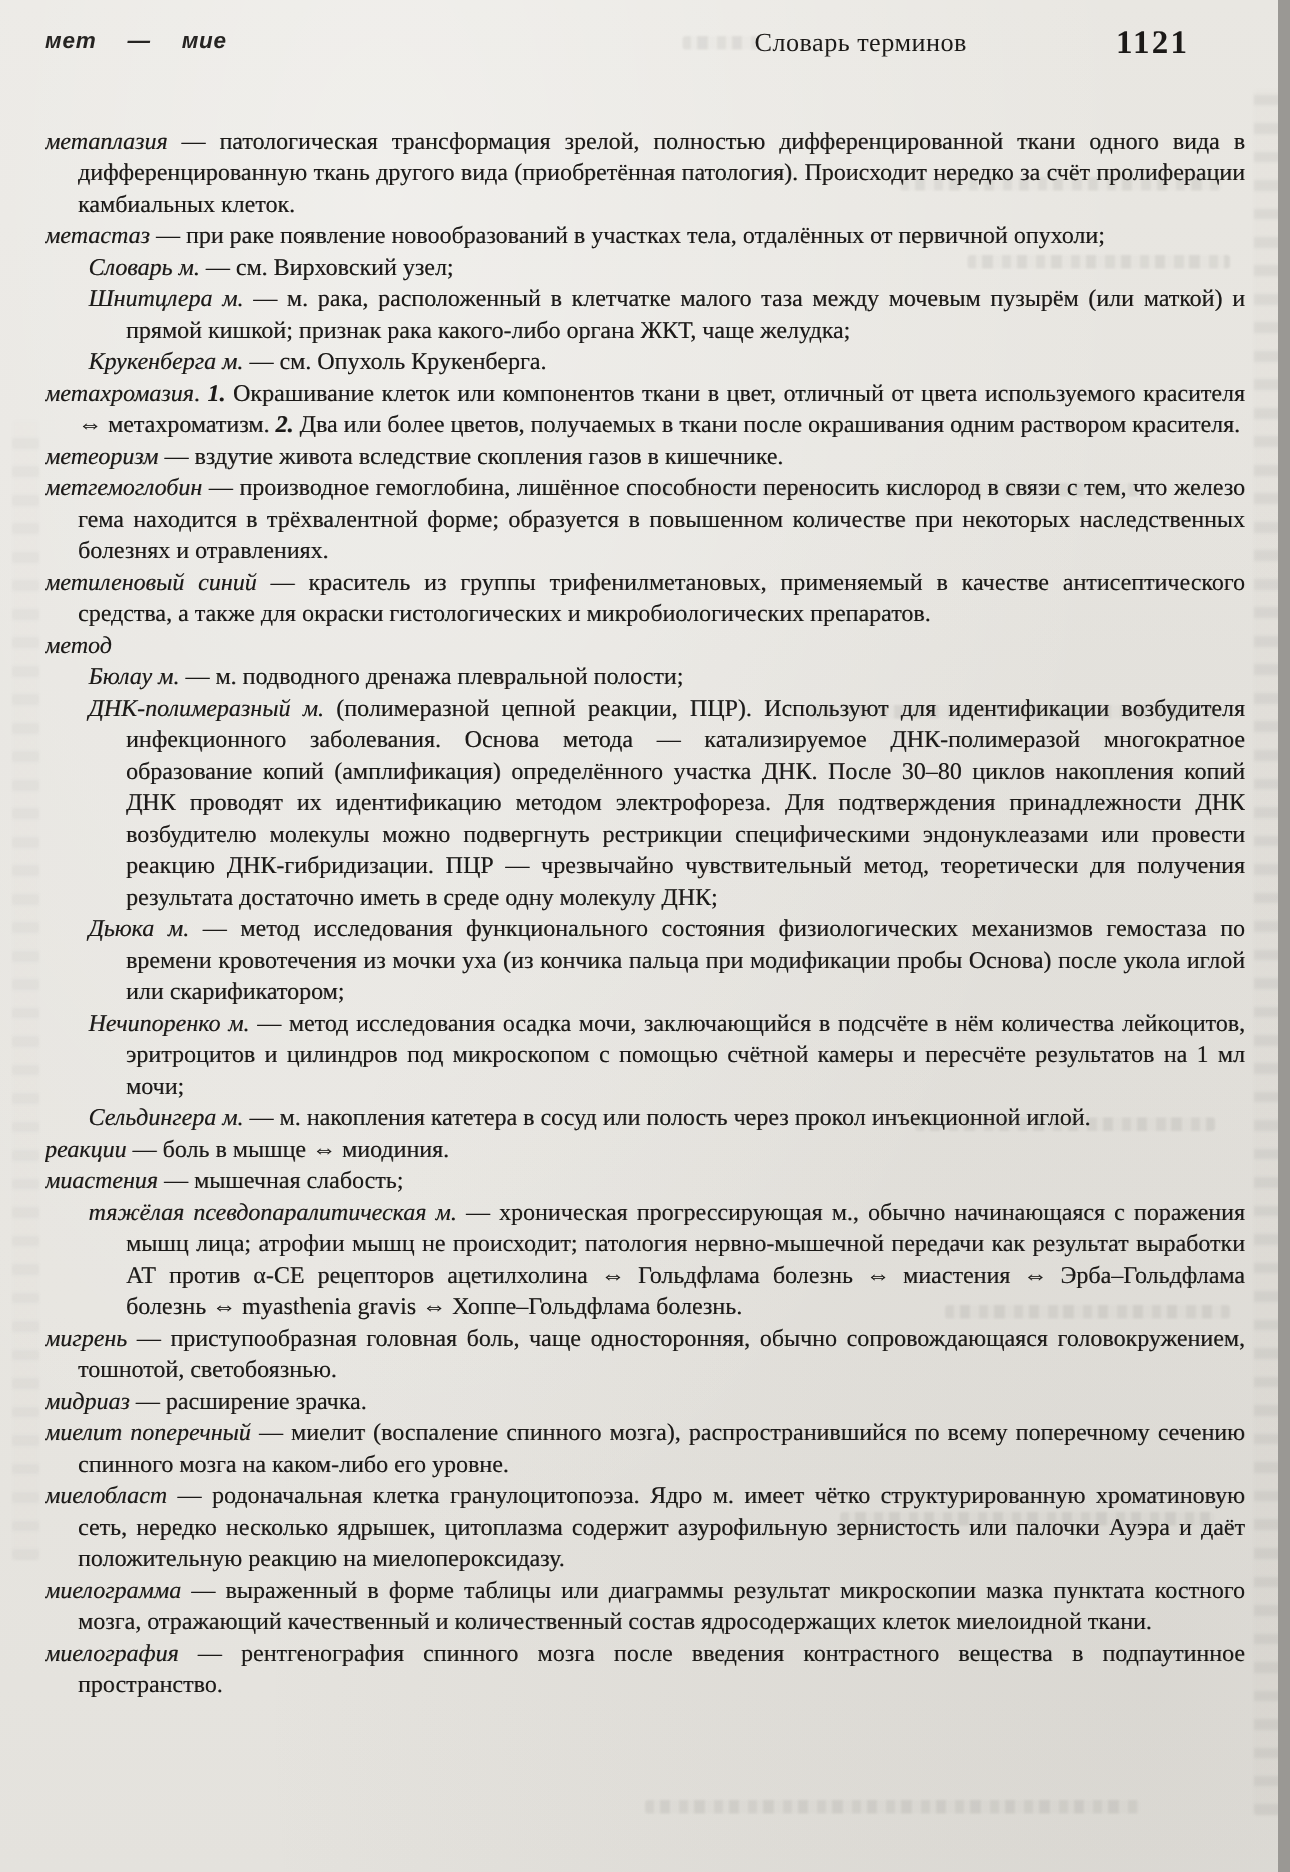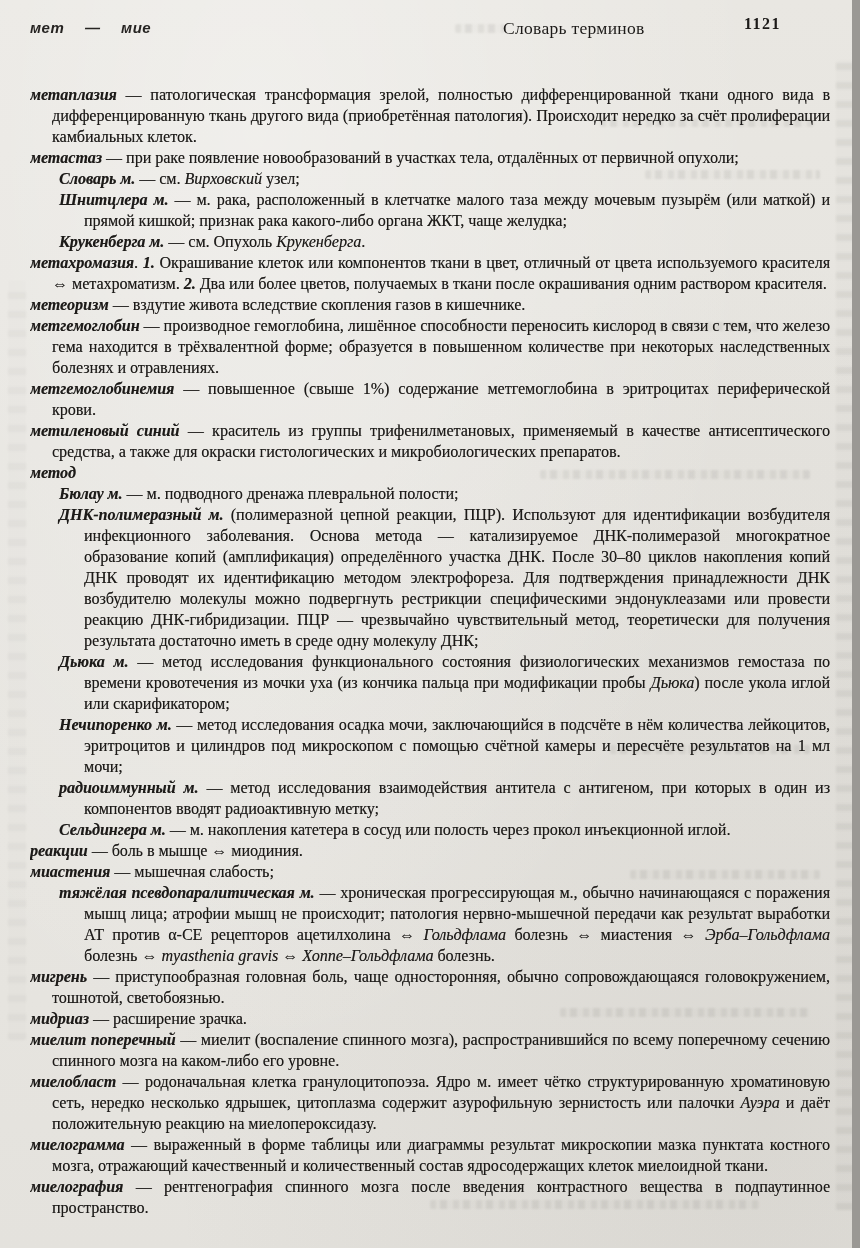--- a/index.html
+++ b/index.html
@@ -30,32 +30,32 @@
     background:repeating-linear-gradient(0deg,
       rgba(80,78,74,0.09) 0 7px, rgba(80,78,74,0.015) 7px 19px);
   }
   header{position:absolute;left:0;top:0;width:100%;height:60px;}
   .guide{
     position:absolute;left:30px;top:19px;
     font:italic bold 15px "Liberation Sans", sans-serif;
     word-spacing:16px;letter-spacing:.5px;color:#26242;color:#262422;
   }
   .title{position:absolute;left:503px;top:18px;font-size:17.5px;letter-spacing:.3px;}
-  .pagenum{position:absolute;left:744px;top:15px;font-weight:bold;font-size:16px;letter-spacing:1.5px;}
+  .pagenum{position:absolute;left:744px;top:15px;font-weight:bold;font-size:22px;letter-spacing:1.5px;}
   .entries{
     position:absolute;left:30px;top:84px;width:800px;height:1160px;overflow:hidden;
     font-size:16px;line-height:21px;text-align:justify;
     text-shadow:0.25px 0 0 rgba(28,26,24,0.55);
   }
   .entry{margin:0;}
   .lvl-main{padding-left:22px;text-indent:-22px;}
   .lvl-sub{padding-left:54px;text-indent:-25px;}
-  .run-term{font-weight:bold;font-style:italic;}
+  .run-term{font-weight:normal;font-style:italic;}
   .run-b{font-weight:bold;font-style:italic;}
-  .run-i{font-style:italic;}
+  .run-i{}
 </style>
 </head>
 <body>
 
 <div class="page">
   <div class="scan-edge"></div>
 
   <div class="ghost-col" style="left:836px;top:60px;height:1150px;"></div>
   <div class="ghost-col" style="left:8px;top:280px;height:760px;opacity:.6;"></div>
   <div class="ghost" style="left:455px;top:24px;width:50px;"></div>
@@ -76,28 +76,26 @@
 
   <main class="entries" id="entries">
       <p class="entry lvl-main"><span class="run-term">метаплазия</span><span class="run-n"> — патологическая трансформация зрелой, полностью дифференцированной ткани одного вида в дифференцированную ткань другого вида (приобретённая патология). Происходит нередко за счёт пролиферации камбиальных клеток.</span></p>
       <p class="entry lvl-main"><span class="run-term">метастаз</span><span class="run-n"> — при раке появление новообразований в участках тела, отдалённых от первичной опухоли;</span></p>
       <p class="entry lvl-sub"><span class="run-term">Словарь м.</span><span class="run-n"> — см. </span><span class="run-i">Вирховский</span><span class="run-n"> узел;</span></p>
       <p class="entry lvl-sub"><span class="run-term">Шнитцлера м.</span><span class="run-n"> — м. рака, расположенный в клетчатке малого таза между мочевым пузырём (или маткой) и прямой кишкой; признак рака какого-либо органа ЖКТ, чаще желудка;</span></p>
       <p class="entry lvl-sub"><span class="run-term">Крукенберга м.</span><span class="run-n"> — см. Опухоль </span><span class="run-i">Крукенберга</span><span class="run-n">.</span></p>
       <p class="entry lvl-main"><span class="run-term">метахромазия</span><span class="run-n">. </span><span class="run-b">1.</span><span class="run-n"> Окрашивание клеток или компонентов ткани в цвет, отличный от цвета используемого красителя ⇔ метахроматизм. </span><span class="run-b">2.</span><span class="run-n"> Два или более цветов, получаемых в ткани после окрашивания одним раствором красителя.</span></p>
       <p class="entry lvl-main"><span class="run-term">метеоризм</span><span class="run-n"> — вздутие живота вследствие скопления газов в кишечнике.</span></p>
       <p class="entry lvl-main"><span class="run-term">метгемоглобин</span><span class="run-n"> — производное гемоглобина, лишённое способности переносить кислород в связи с тем, что железо гема находится в трёхвалентной форме; образуется в повышенном количестве при некоторых наследственных болезнях и отравлениях.</span></p>
-      <p class="entry lvl-main"><span class="run-term">метгемоглобинемия</span><span class="run-n"> — повышенное (свыше 1%) содержание метгемоглобина в эритроцитах периферической крови.</span></p>
       <p class="entry lvl-main"><span class="run-term">метиленовый синий</span><span class="run-n"> — краситель из группы трифенилметановых, применяемый в качестве антисептического средства, а также для окраски гистологических и микробиологических препаратов.</span></p>
       <p class="entry lvl-main"><span class="run-term">метод</span></p>
       <p class="entry lvl-sub"><span class="run-term">Бюлау м.</span><span class="run-n"> — м. подводного дренажа плевральной полости;</span></p>
       <p class="entry lvl-sub"><span class="run-term">ДНК-полимеразный м.</span><span class="run-n"> (полимеразной цепной реакции, ПЦР). Используют для идентификации возбудителя инфекционного заболевания. Основа метода — катализируемое ДНК-полимеразой многократное образование копий (амплификация) определённого участка ДНК. После 30–80 циклов накопления копий ДНК проводят их идентификацию методом электрофореза. Для подтверждения принадлежности ДНК возбудителю молекулы можно подвергнуть рестрикции специфическими эндонуклеазами или провести реакцию ДНК-гибридизации. ПЦР — чрезвычайно чувствительный метод, теоретически для получения результата достаточно иметь в среде одну молекулу ДНК;</span></p>
-      <p class="entry lvl-sub"><span class="run-term">Дьюка м.</span><span class="run-n"> — метод исследования функционального состояния физиологических механизмов гемостаза по времени кровотечения из мочки уха (из кончика пальца при модификации пробы </span><span class="run-i">Дьюка</span><span class="run-n">) после укола иглой или скарификатором;</span></p>
+      <p class="entry lvl-sub"><span class="run-term">Дьюка м.</span><span class="run-n"> — метод исследования функционального состояния физиологических механизмов гемостаза по времени кровотечения из мочки уха (из кончика пальца при модификации пробы </span><span class="run-i">Основа</span><span class="run-n">) после укола иглой или скарификатором;</span></p>
       <p class="entry lvl-sub"><span class="run-term">Нечипоренко м.</span><span class="run-n"> — метод исследования осадка мочи, заключающийся в подсчёте в нём количества лейкоцитов, эритроцитов и цилиндров под микроскопом с помощью счётной камеры и пересчёте результатов на 1 мл мочи;</span></p>
-      <p class="entry lvl-sub"><span class="run-term">радиоиммунный м.</span><span class="run-n"> — метод исследования взаимодействия антитела с антигеном, при которых в один из компонентов вводят радиоактивную метку;</span></p>
       <p class="entry lvl-sub"><span class="run-term">Сельдингера м.</span><span class="run-n"> — м. накопления катетера в сосуд или полость через прокол инъекционной иглой.</span></p>
       <p class="entry lvl-main"><span class="run-term">реакции</span><span class="run-n"> — боль в мышце ⇔ миодиния.</span></p>
       <p class="entry lvl-main"><span class="run-term">миастения</span><span class="run-n"> — мышечная слабость;</span></p>
       <p class="entry lvl-sub"><span class="run-term">тяжёлая псевдопаралитическая м.</span><span class="run-n"> — хроническая прогрессирующая м., обычно начинающаяся с поражения мышц лица; атрофии мышц не происходит; патология нервно-мышечной передачи как результат выработки АТ против α-СЕ рецепторов ацетилхолина ⇔ </span><span class="run-i">Гольдфлама</span><span class="run-n"> болезнь ⇔ миастения ⇔ </span><span class="run-i">Эрба–Гольдфлама</span><span class="run-n"> болезнь ⇔ </span><span class="run-i">myasthenia gravis</span><span class="run-n"> ⇔ </span><span class="run-i">Хоппе–Гольдфлама</span><span class="run-n"> болезнь.</span></p>
       <p class="entry lvl-main"><span class="run-term">мигрень</span><span class="run-n"> — приступообразная головная боль, чаще односторонняя, обычно сопровождающаяся головокружением, тошнотой, светобоязнью.</span></p>
       <p class="entry lvl-main"><span class="run-term">мидриаз</span><span class="run-n"> — расширение зрачка.</span></p>
       <p class="entry lvl-main"><span class="run-term">миелит поперечный</span><span class="run-n"> — миелит (воспаление спинного мозга), распространившийся по всему поперечному сечению спинного мозга на каком-либо его уровне.</span></p>
       <p class="entry lvl-main"><span class="run-term">миелобласт</span><span class="run-n"> — родоначальная клетка гранулоцитопоэза. Ядро м. имеет чётко структурированную хроматиновую сеть, нередко несколько ядрышек, цитоплазма содержит азурофильную зернистость или палочки </span><span class="run-i">Ауэра</span><span class="run-n"> и даёт положительную реакцию на миелопероксидазу.</span></p>
       <p class="entry lvl-main"><span class="run-term">миелограмма</span><span class="run-n"> — выраженный в форме таблицы или диаграммы результат микроскопии мазка пунктата костного мозга, отражающий качественный и количественный состав ядросодержащих клеток миелоидной ткани.</span></p>
       <p class="entry lvl-main"><span class="run-term">миелография</span><span class="run-n"> — рентгенография спинного мозга после введения контрастного вещества в подпаутинное пространство.</span></p>

